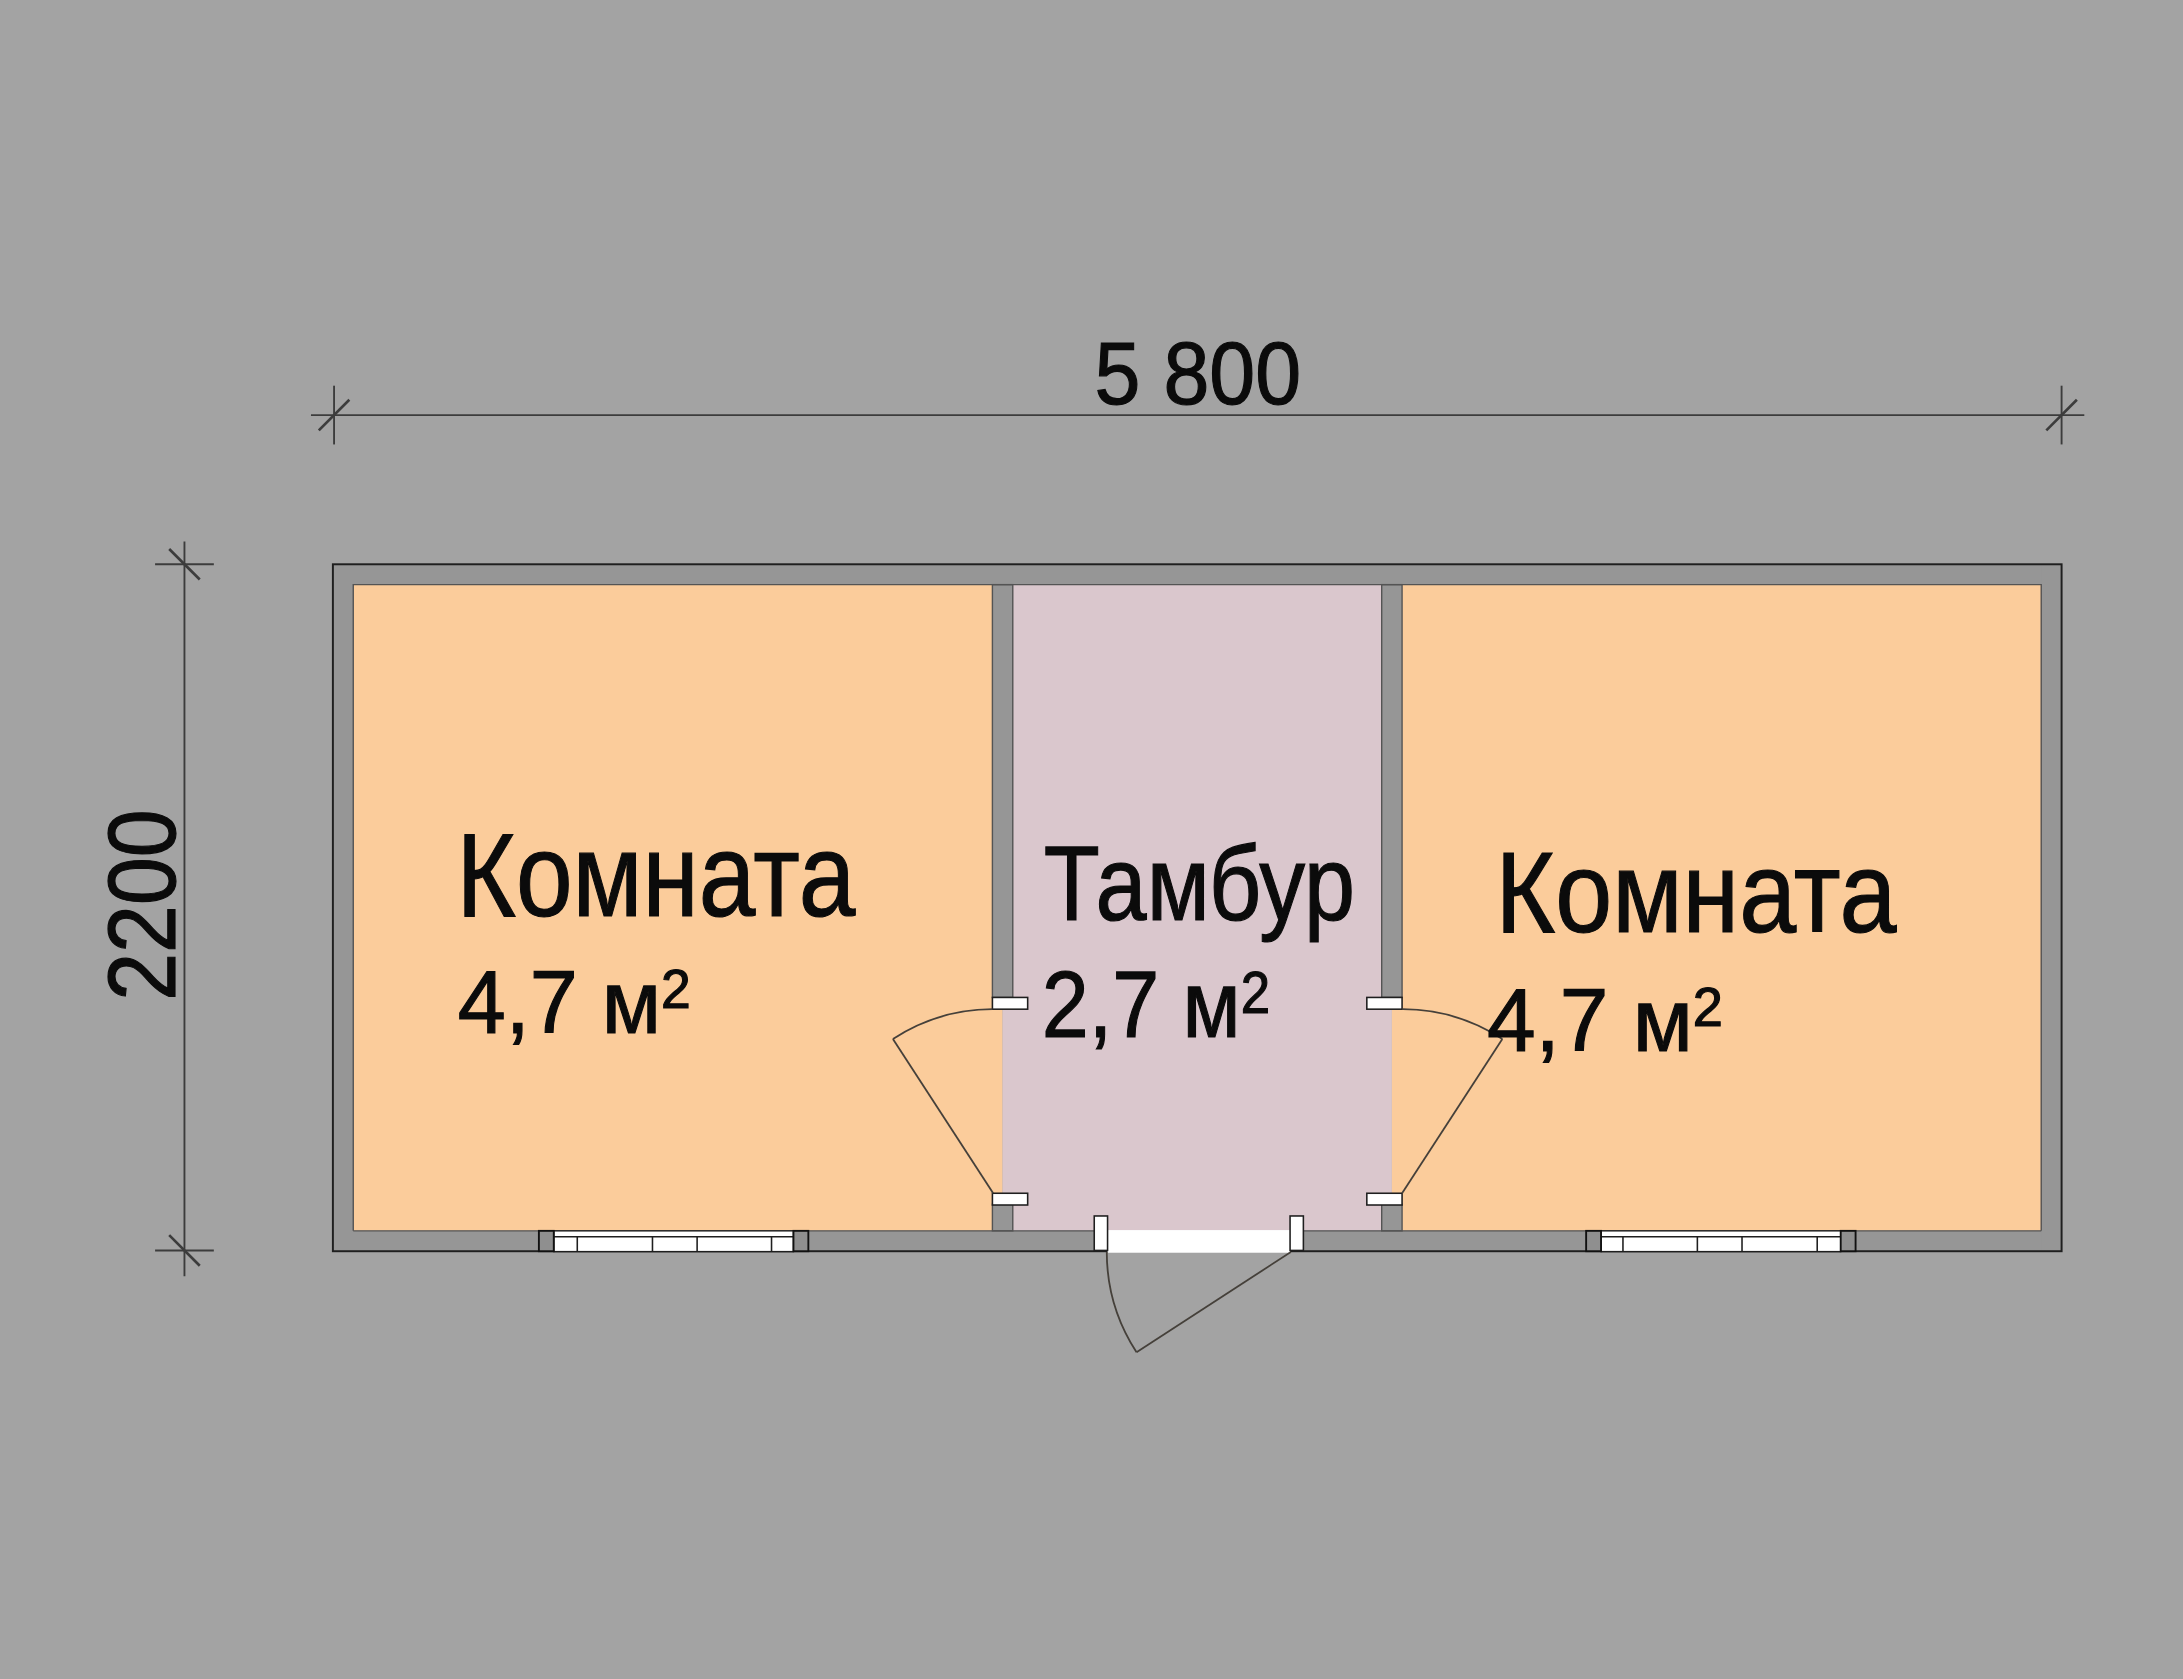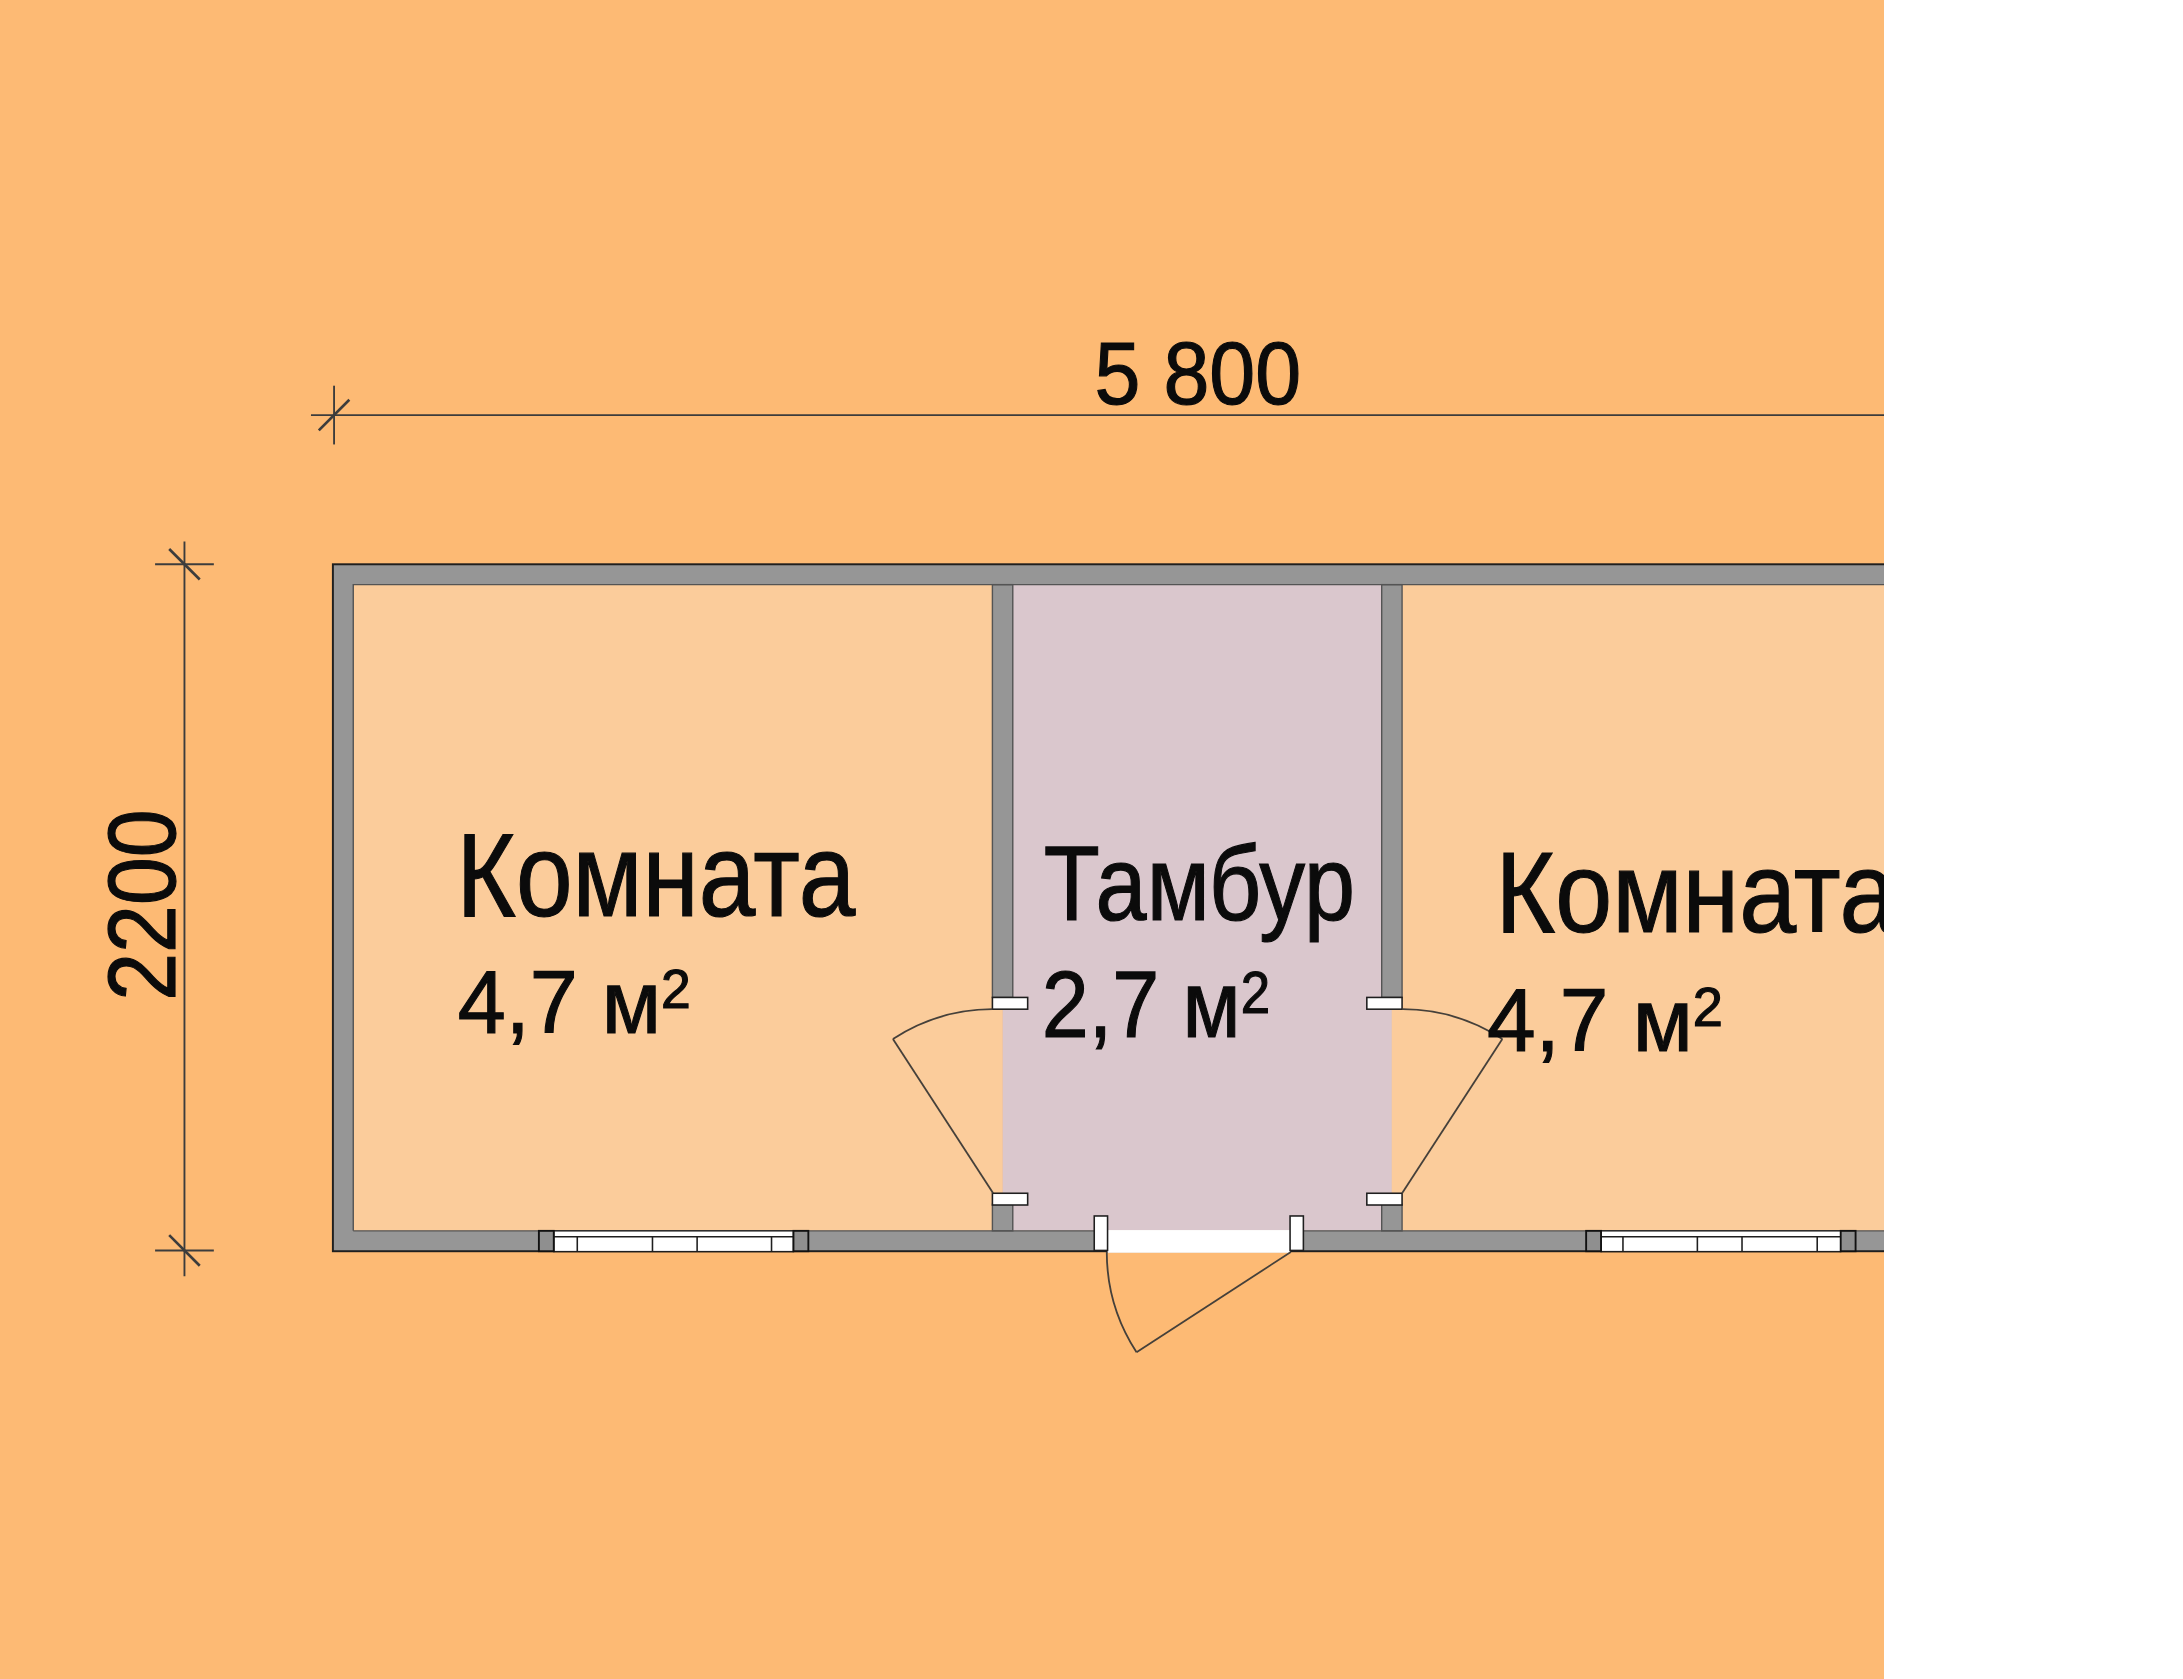--- a/index.html
+++ b/index.html
@@ -1,16 +1,16 @@
 <!DOCTYPE html>
 <html style="font-size:12.5px"><head>
 <meta charset="utf-8">
 <style>
   html,body{margin:0;padding:0;background:#ffffff;}
-  .page{position:relative;width:1884px;height:1680px;background:#fdba74;overflow:hidden;
+  .page{position:relative;width:2183px;height:1680px;background:#a3a3a3;overflow:hidden;
         font-family:"Liberation Sans", sans-serif;}
   svg{position:absolute;left:0;top:0;}
   text{font-family:"Liberation Sans", sans-serif;fill:#0b0b0b;stroke:#0b0b0b;stroke-width:1.5px;}
 </style>
 </head>
 <body>
 <div class="page">
 <svg width="2183" height="1680" viewBox="0 0 2787 2144">
 
   <rect x="451" y="746" width="829" height="825" fill="#fbcc9b"></rect>

